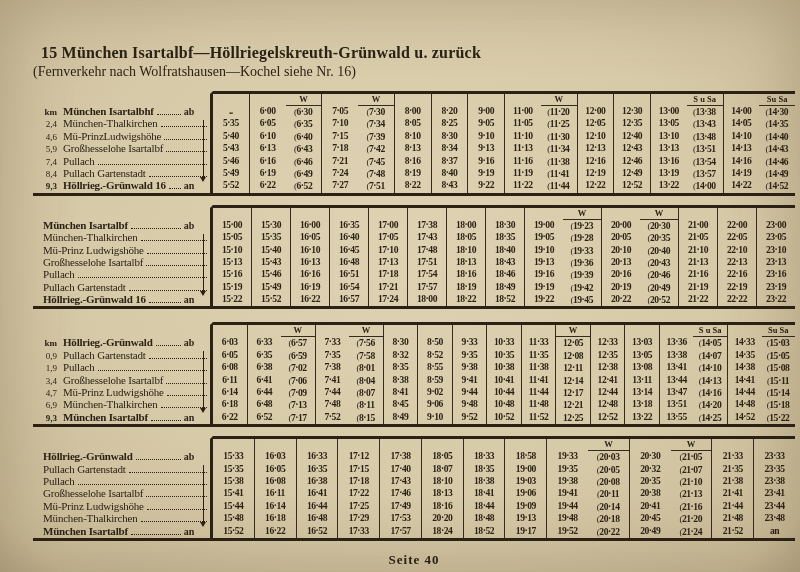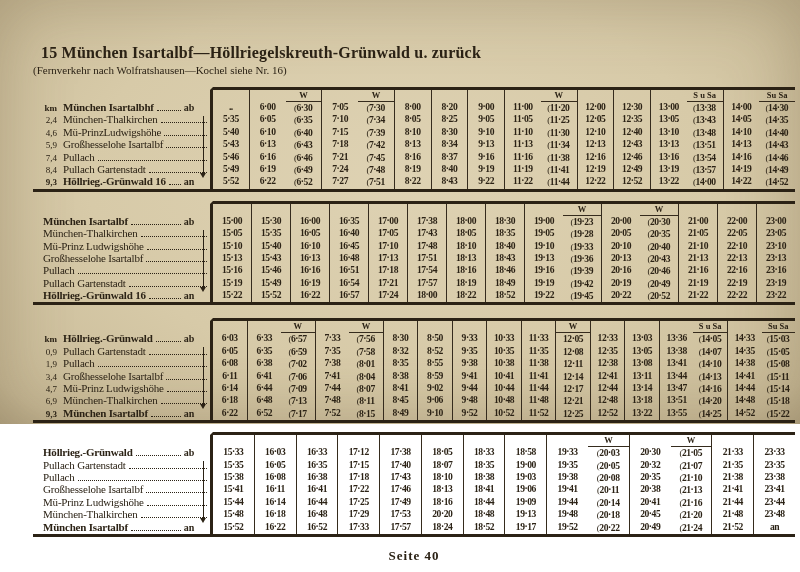--- a/index.html
+++ b/index.html
@@ -1,27 +1,27 @@
 <!DOCTYPE html>
 <html><head>
 <meta charset="utf-8">
 <style>
   html,body{margin:0;padding:0;}
   body{width:800px;height:572px;overflow:hidden;
        font-family:"Liberation Serif", serif;
        color:#2b2215;}
-  .page{position:relative;width:800px;height:424px;
+  .page{position:relative;width:800px;height:572px;
         background:
           radial-gradient(ellipse at 50% 42%, #ded2b3 0%, #d7caa8 55%, #c9bb98 92%, #bcae8c 100%);
         box-shadow:inset 0 0 70px rgba(95,75,45,.30);}
   .inner{position:absolute;left:33px;top:44px;width:762px;}
 
   
   .title{font-size:16px;font-weight:bold;letter-spacing:.2px;margin:0 0 2px 8px;white-space:nowrap;}
-  .subtitle{font-size:11px;margin:0 0 11px 0;white-space:nowrap;}
+  .subtitle{font-size:14px;margin:0 0 11px 0;white-space:nowrap;}
 
   
   .tbl{position:relative;display:flex;border-bottom:3px solid #2b2215;margin-bottom:9px;}
   .tbl.gap{margin-top:13px;}
   .left{position:relative;width:180px;flex:0 0 180px;border-right:3px solid #2b2215;
         border-top:3px solid transparent;box-sizing:border-box;}
   .lblrow{height:11px;}
   .srow{display:flex;align-items:baseline;height:12.4px;line-height:12.4px;font-size:11px;
         letter-spacing:-0.2px;white-space:nowrap;}
   .srow.bold{font-weight:bold;}

